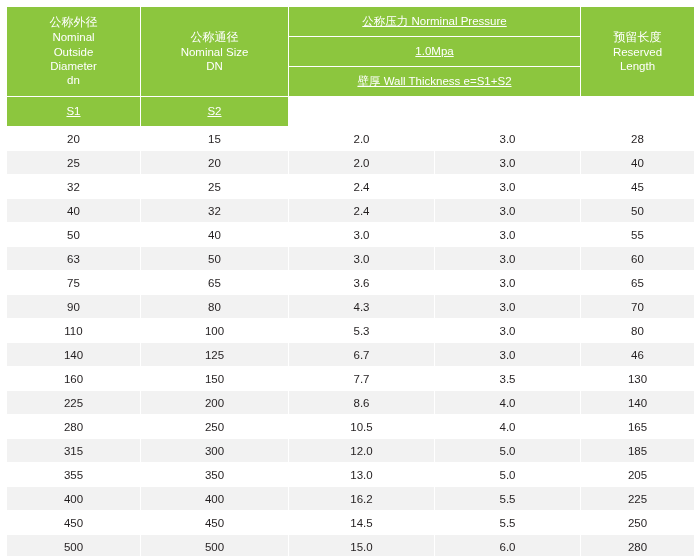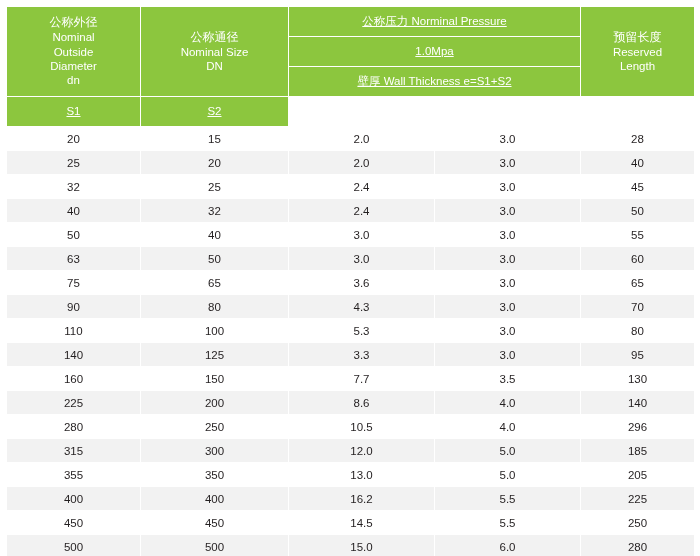--- a/index.html
+++ b/index.html
@@ -173,44 +173,44 @@
         <tr class="plain">
           <td>110</td>
           <td>100</td>
           <td>5.3</td>
           <td>3.0</td>
           <td>80</td>
         </tr>
         <tr class="alt">
           <td>140</td>
           <td>125</td>
-          <td>3.3</td>
-          <td>3.0</td>
-          <td>95</td>
+          <td>6.7</td>
+          <td>3.0</td>
+          <td>46</td>
         </tr>
         <tr class="plain">
           <td>160</td>
           <td>150</td>
           <td>7.7</td>
           <td>3.5</td>
           <td>130</td>
         </tr>
         <tr class="alt">
           <td>225</td>
           <td>200</td>
           <td>8.6</td>
           <td>4.0</td>
           <td>140</td>
         </tr>
         <tr class="plain">
           <td>280</td>
           <td>250</td>
           <td>10.5</td>
           <td>4.0</td>
-          <td>296</td>
+          <td>165</td>
         </tr>
         <tr class="alt">
           <td>315</td>
           <td>300</td>
           <td>12.0</td>
           <td>5.0</td>
           <td>185</td>
         </tr>
         <tr class="plain">
           <td>355</td>

